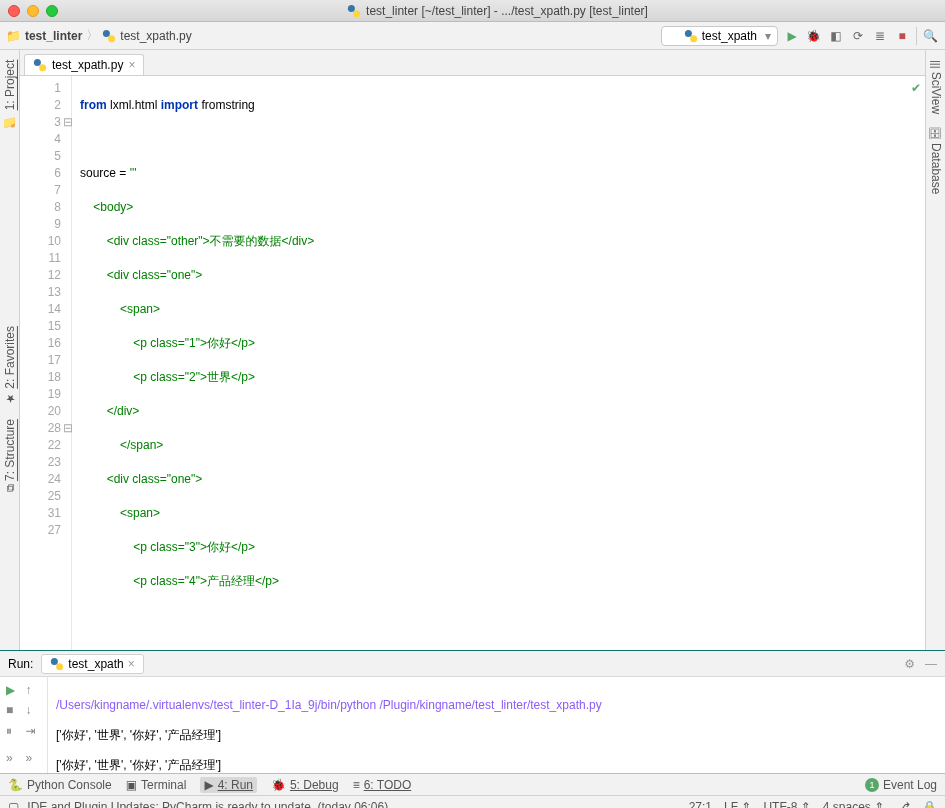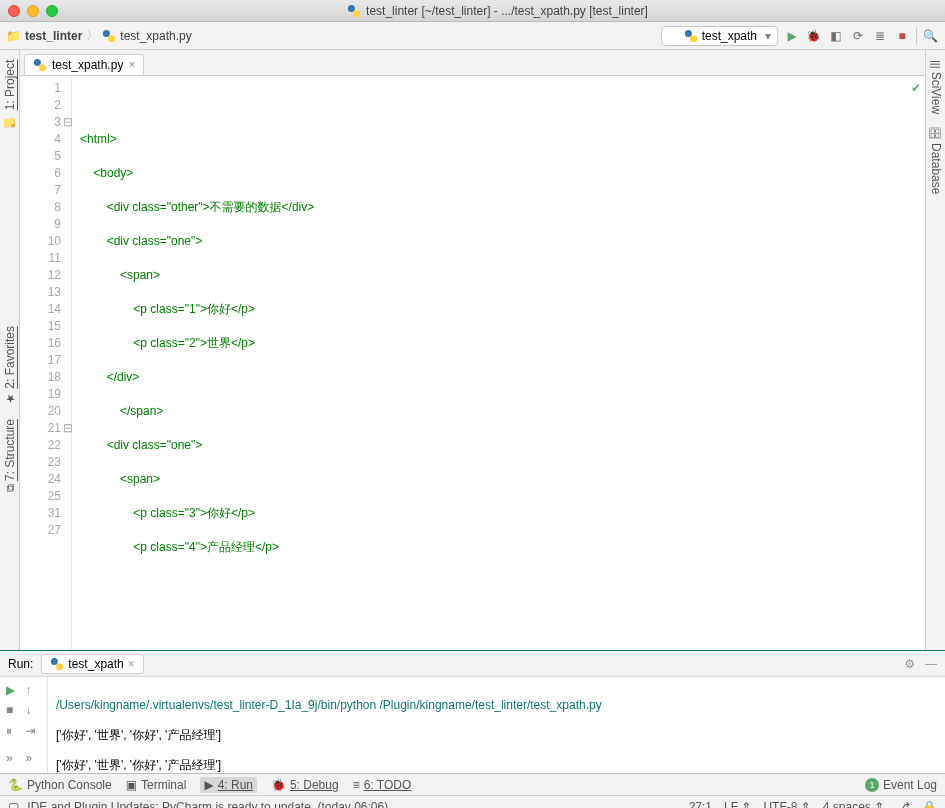--- a/index.html
+++ b/index.html
@@ -39,21 +39,21 @@
 .run-body{display:flex;height:96px}
 .run-ctrl{width:48px;border-right:1px solid #e4e4e4;display:grid;grid-template-columns:1fr 1fr;gap:4px;padding:6px;color:#999}
 .run-out{flex:1;padding:6px 8px;font-family:Menlo,Consolas,monospace;font-size:12px;line-height:15px;white-space:pre;overflow:auto}
 .bottom-bar{height:22px;border-top:1px solid #bcbcbc;background:#f2f2f2;display:flex;align-items:center;padding:0 8px;gap:18px;color:#555}
 .bb-left{display:flex;gap:14px}
 .bb-item{display:flex;align-items:center;gap:4px}
 .bb-active{background:#d8d8d8;padding:1px 4px;border-radius:2px}
 .status-bar{height:22px;border-top:1px solid #d1d1d1;background:#f2f2f2;display:flex;align-items:center;padding:0 8px;color:#555}
 .status-right{margin-left:auto;display:flex;gap:12px;align-items:center}
 .ev-badge{background:#59a869;color:#fff;border-radius:7px;width:14px;height:14px;display:inline-flex;align-items:center;justify-content:center;font-size:9px}
-.path-blue{color:#0f766e}
+.path-blue{color:#8b5cf6}
 .gray{color:#888}
 .underline{text-decoration:underline}
 svg{display:block}
 </style>
 </head>
 <body>
 
 <div class="titlebar">
   <div class="winbtns">
     <div class="winbtn wb-r"></div>
@@ -137,33 +137,34 @@
           <div>11</div>
           <div>12</div>
           <div>13</div>
           <div>14</div>
           <div>15</div>
           <div>16</div>
           <div>17</div>
           <div>18</div>
           <div>19</div>
           <div>20</div>
-          <div>21</div>
+          <div>28</div>
           <div>22</div>
           <div>23</div>
           <div>24</div>
           <div>25</div>
           <div>31</div>
           <div>27</div>
 <span class="fold" style="top:38px">⊟</span>
 <span class="fold" style="top:344px">⊟</span>
       </div>
       <div class="code">
+<div><span class="kw">from</span> <span>lxml.html</span> <span class="kw">import</span> <span>fromstring</span></div>
 <div> </div>
-<div class="str">&lt;html&gt;</div>
+<div><span>source = </span><span class="str">'''</span></div>
 <div class="str">    &lt;body&gt;</div>
 <div class="str">        &lt;div class="other"&gt;不需要的数据&lt;/div&gt;</div>
 <div class="str">        &lt;div class="one"&gt;</div>
 <div class="str">            &lt;span&gt;</div>
 <div class="str">                &lt;p class="1"&gt;你好&lt;/p&gt;</div>
 <div class="str">                &lt;p class="2"&gt;世界&lt;/p&gt;</div>
 <div class="str">        &lt;/div&gt;</div>
 <div class="str">            &lt;/span&gt;</div>
 <div class="str">        &lt;div class="one"&gt;</div>
 <div class="str">            &lt;span&gt;</div>

